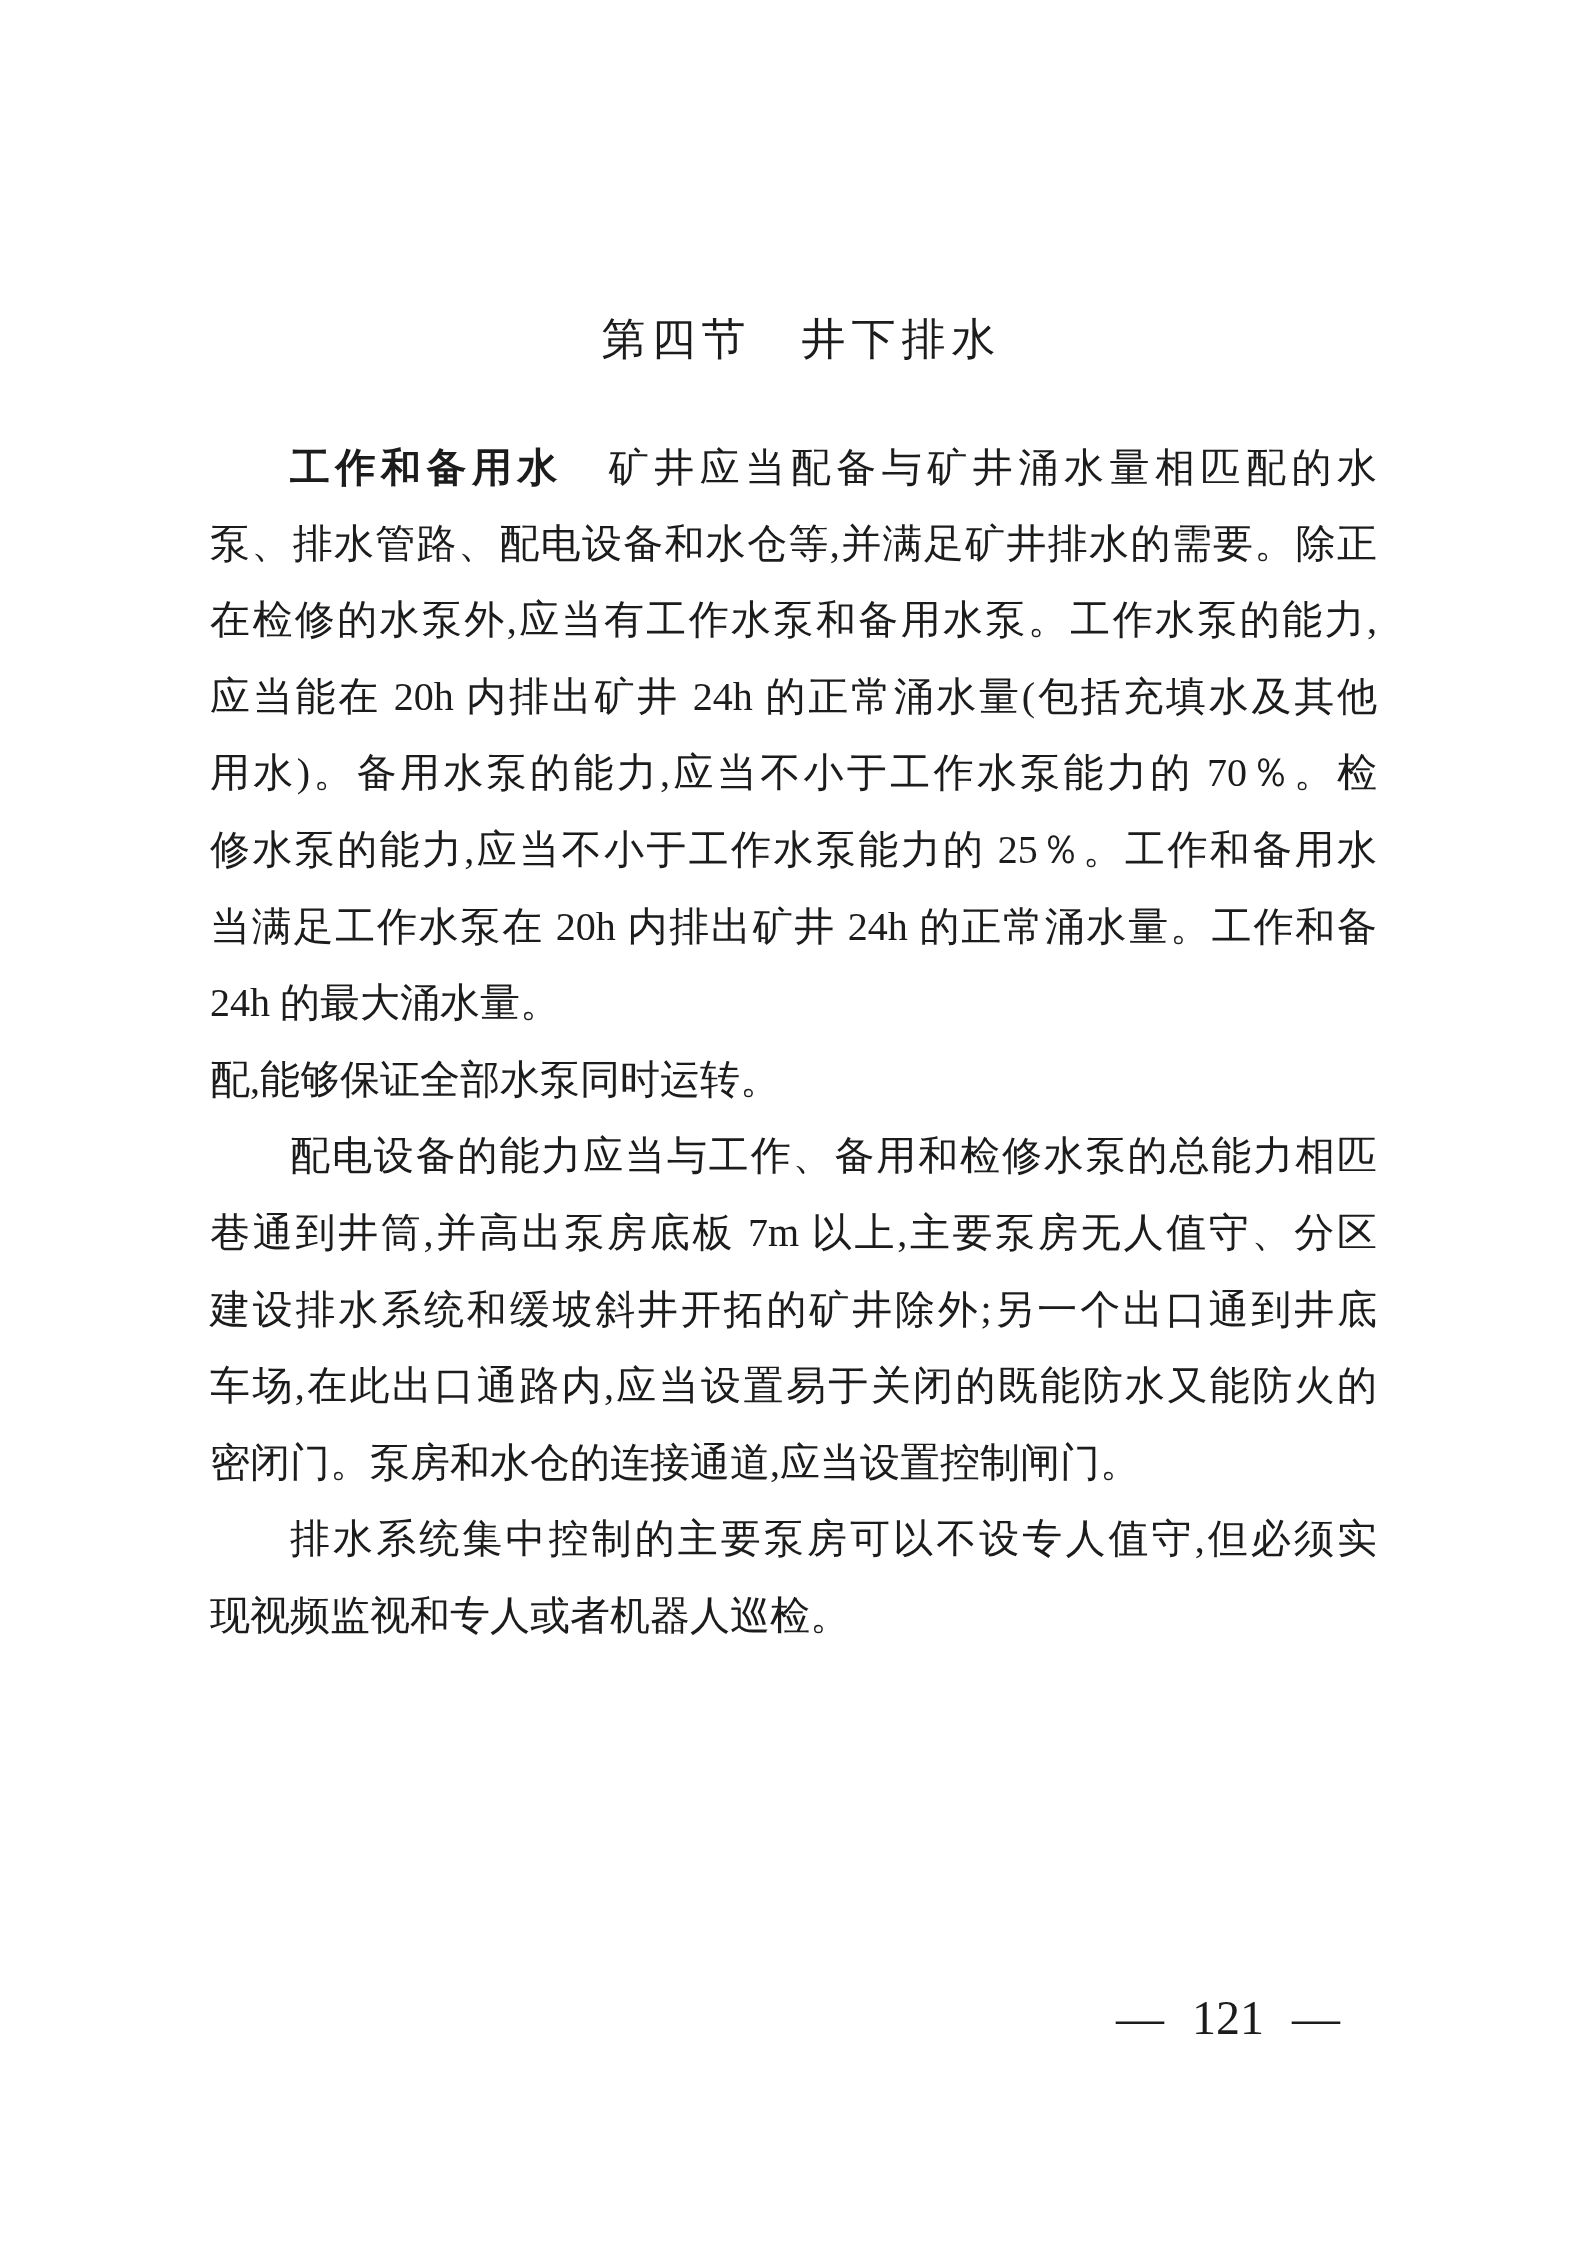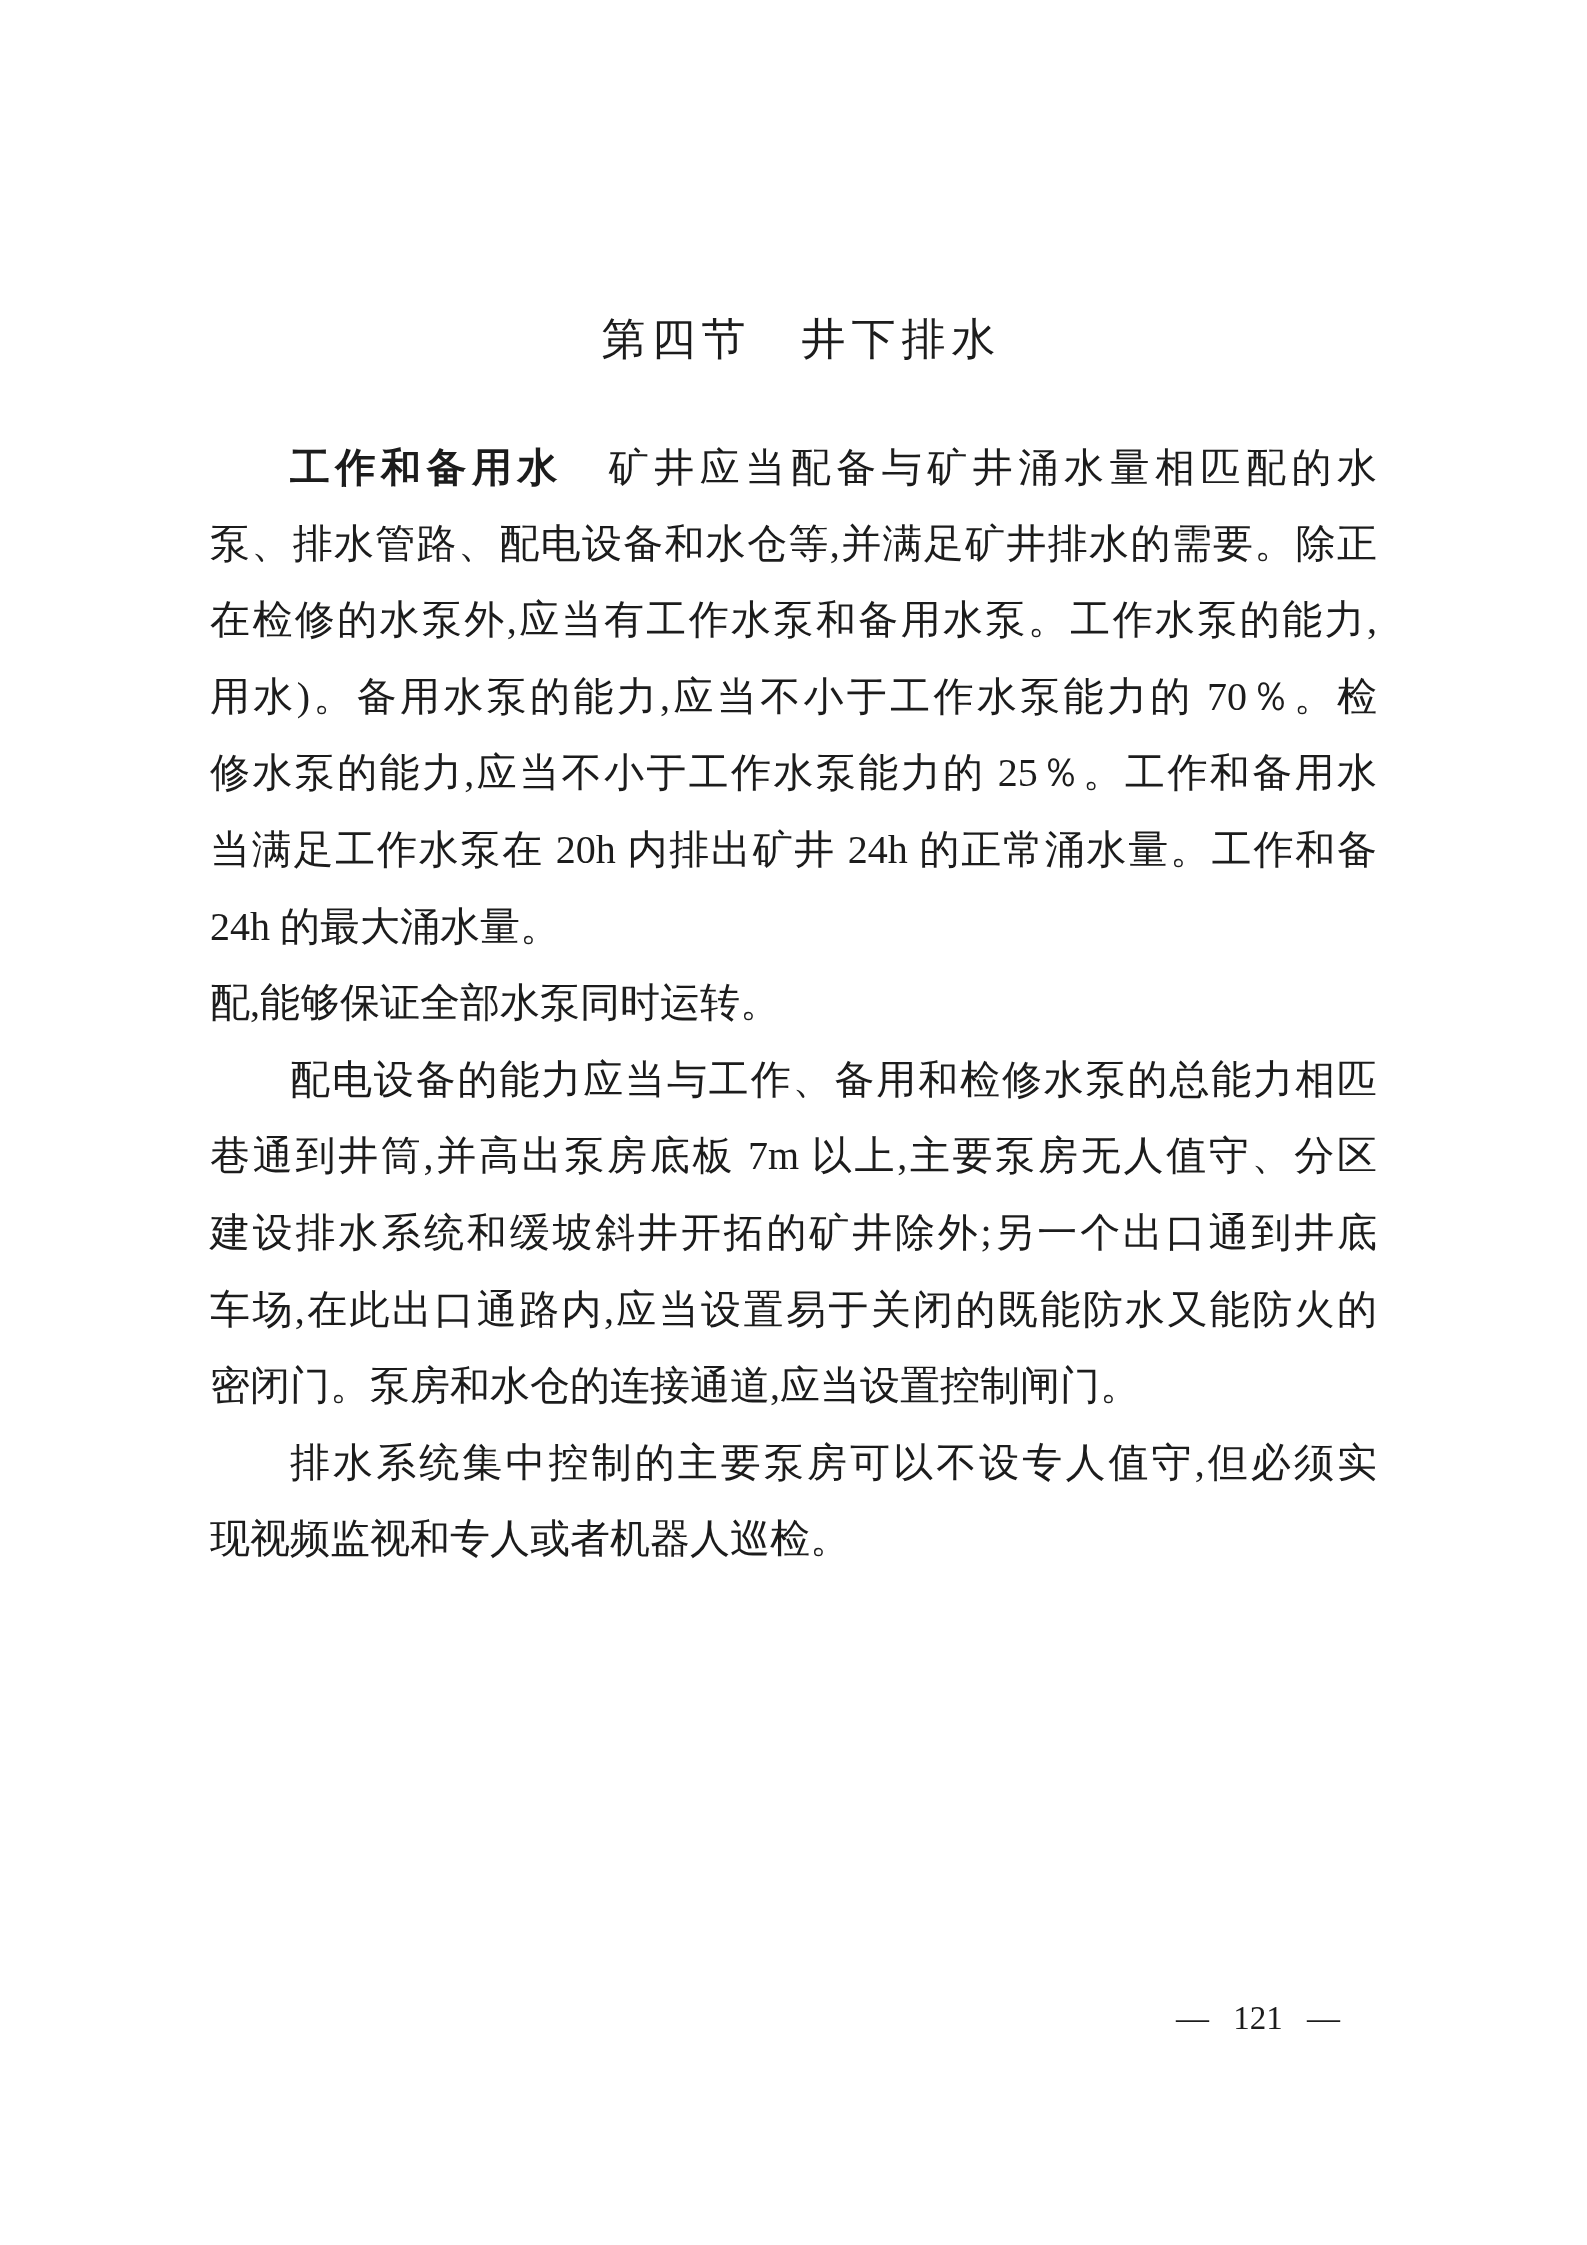--- a/index.html
+++ b/index.html
@@ -41,37 +41,38 @@
   .line.first { text-indent: 2em; }
   .line.last  { text-align-last: left; }
   .lead {
     font-family: "Liberation Sans", sans-serif;
     font-weight: bold;
   }
   .footer {
     position: absolute;
     top: 1996px;
     right: 247px;
-    font-size: 33px;
+    font-size: 48px;
     line-height: 44px;
     word-spacing: 16px;
     white-space: nowrap;
     text-align: center;
   }
 </style>
 </head>
 <body>
 
 <div class="page">
   <h1 class="heading">第四节　井下排水</h1>
 
   <div class="body-text">
       <div class="line first"><span class="lead">工作和备用水</span>　矿井应当配备与矿井涌水量相匹配的水</div>
       <div class="line">泵、排水管路、配电设备和水仓等,并满足矿井排水的需要。除正</div>
       <div class="line">在检修的水泵外,应当有工作水泵和备用水泵。工作水泵的能力,</div>
+      <div class="line">应当能在 20h 内排出矿井 24h 的正常涌水量(包括充填水及其他</div>
       <div class="line">用水)。备用水泵的能力,应当不小于工作水泵能力的 70％。检</div>
       <div class="line">修水泵的能力,应当不小于工作水泵能力的 25％。工作和备用水</div>
       <div class="line">当满足工作水泵在 20h 内排出矿井 24h 的正常涌水量。工作和备</div>
       <div class="line last">24h 的最大涌水量。</div>
       <div class="line last">配,能够保证全部水泵同时运转。</div>
       <div class="line first">配电设备的能力应当与工作、备用和检修水泵的总能力相匹</div>
       <div class="line">巷通到井筒,并高出泵房底板 7m 以上,主要泵房无人值守、分区</div>
       <div class="line">建设排水系统和缓坡斜井开拓的矿井除外;另一个出口通到井底</div>
       <div class="line">车场,在此出口通路内,应当设置易于关闭的既能防水又能防火的</div>
       <div class="line last">密闭门。泵房和水仓的连接通道,应当设置控制闸门。</div>

